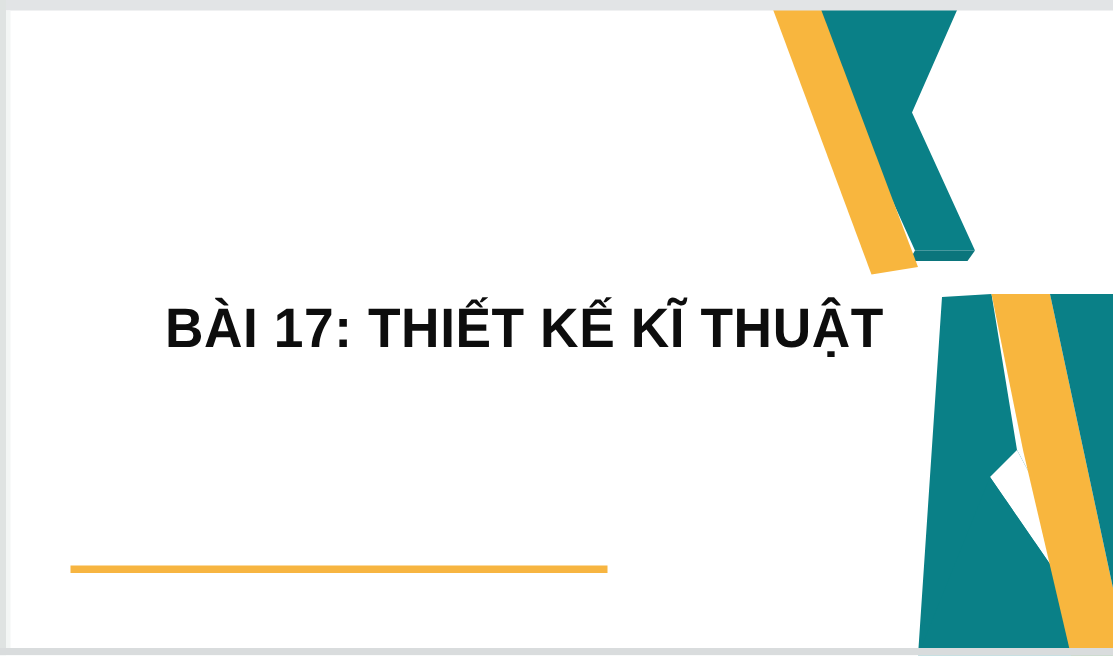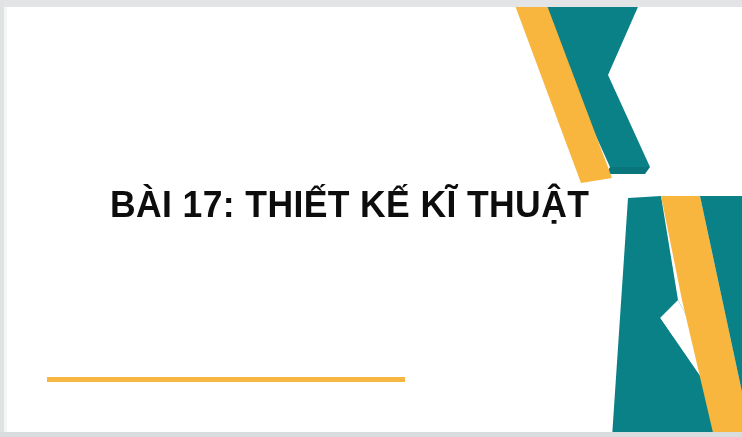--- a/index.html
+++ b/index.html
@@ -52,21 +52,21 @@
     position: absolute;
     left: 0; top: 0;
     width: 742px;
     height: 437px;
   }
 
   
   .title-wrap {
     position: absolute;
     left: 0;
-    top: 183px;
+    top: 197px;
     width: 700px;
     text-align: center;
     pointer-events: none;
   }
   .slide-title {
     display: inline-block;
     margin: 0;
     color: #0d0d0d;
     font-family: "Liberation Sans", sans-serif;
     font-weight: bold;

